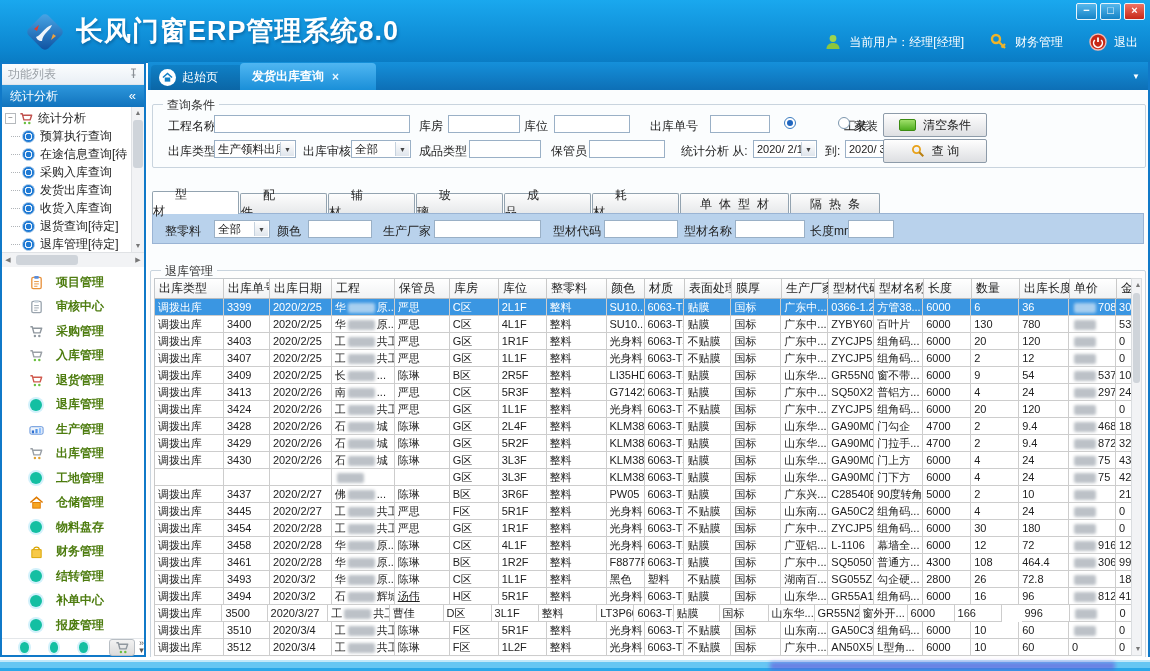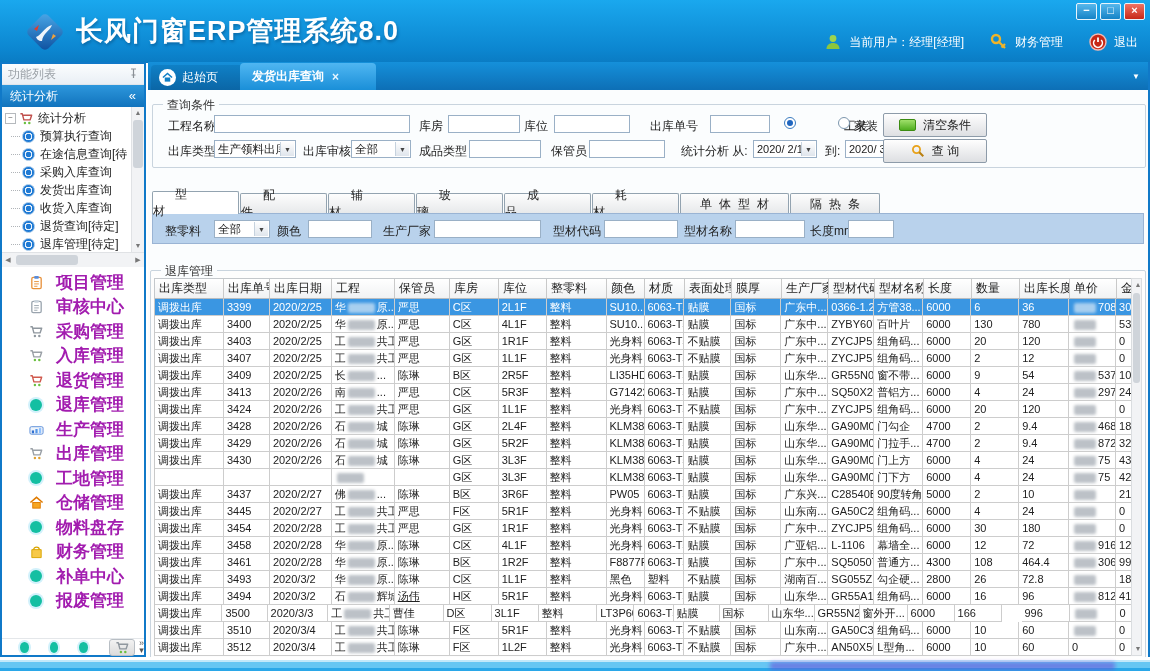--- a/index.html
+++ b/index.html
@@ -42,21 +42,21 @@
   .tree-vscroll{position:absolute;right:0;top:0;width:12px;height:145px;background:#f2f3f5;border-left:1px solid #e0e2e5;}
   .sarrow{display:block;width:12px;height:12px;font-size:7px;line-height:12px;text-align:center;color:#777;cursor:pointer;}
   .tree-vthumb{position:absolute;left:1px;top:13px;width:10px;height:48px;background:#cfd4da;border-radius:3px;cursor:pointer;}
   .tree-hscroll{position:absolute;left:0;top:188px;width:142px;height:14px;background:#f2f3f5;border-top:1px solid #e0e2e5;}
   .tree-hscroll .la{position:absolute;left:0;top:1px;}
   .tree-hscroll .ra{position:absolute;right:0;top:1px;}
   .tree-hthumb{position:absolute;left:14px;top:2px;width:62px;height:10px;background:#cfd4da;border-radius:3px;cursor:pointer;}
   .side-menu{position:absolute;left:0;top:206px;width:142px;}
   .side-menu-item{height:24.5px;display:flex;align-items:center;padding-left:26px;cursor:pointer;}
   .mi-ic{width:16px;height:16px;display:inline-flex;align-items:center;justify-content:center;margin-right:12px;flex:0 0 auto;}
-  .side-menu-item .lbl{font-weight:bold;font-size:17px;color:#a21caf;}
+  .side-menu-item .lbl{font-weight:bold;font-size:12px;color:#4d7c0f;}
   .tdot{width:12px;height:12px;border-radius:50%;background:#14bfa2;box-shadow:0 0 0 2px #d2f1fb;display:inline-block;}
   .side-bottom{position:absolute;left:0;bottom:0;width:142px;height:17px;border-top:1px solid #e4e7ea;
                background:#fff;display:flex;align-items:center;padding-left:18px;box-sizing:border-box;}
   .side-bottom .tdot{width:11px;height:11px;margin-right:21px;}
   .cartbtn{width:30px;height:15px;background:linear-gradient(#f2f2f2,#dcdcdc);border:1px solid #b8bec4;
            border-radius:3px;display:flex;align-items:center;justify-content:center;cursor:pointer;margin-right:4px;}
   .chev2{font-size:9px;color:#555;line-height:7px;text-align:center;cursor:pointer;}
   
   .main{position:absolute;left:148px;top:62px;width:1002px;height:595px;background:#fdfefe;
         border-right:2px solid #1079c8;box-sizing:border-box;}
@@ -354,20 +354,26 @@
               <path d="M3 6h10v8.5H3z" fill="#f7c948" stroke="#d9a400"></path>
               <path d="M5 6c0-3.5 6-3.5 6 0" fill="none" stroke="#d9a400" stroke-width="1.3"></path>
             </svg>
           </span>
           <span class="lbl">财务管理</span>
         </div>
         <div class="side-menu-item">
           <span class="mi-ic">
             <span class="tdot"></span>
           </span>
+          <span class="lbl">结转管理</span>
+        </div>
+        <div class="side-menu-item">
+          <span class="mi-ic">
+            <span class="tdot"></span>
+          </span>
           <span class="lbl">补单中心</span>
         </div>
         <div class="side-menu-item">
           <span class="mi-ic">
             <span class="tdot"></span>
           </span>
           <span class="lbl">报废管理</span>
         </div>
       </div>
     <div class="side-bottom">
@@ -904,21 +910,21 @@
               <div class="td" style="width: 49px;">组角码...</div>
               <div class="td" style="width: 48px;">6000</div>
               <div class="td" style="width: 48px;">16</div>
               <div class="td" style="width: 50px;">96</div>
               <div class="td" style="width: 47px;"><span class="blurpatch"></span>812</div>
               <div class="td" style="width: 22px;">411</div>
             </div>
             <div class="trow">
               <div class="td" style="width: 69px;">调拨出库</div>
               <div class="td" style="width: 46px;">3500</div>
-              <div class="td" style="width: 62px;">2020/3/3</div>
+              <div class="td" style="width: 62px;">2020/3/27</div>
               <div class="td" style="width: 63px;">工<span class="blurpatch wide"></span>共工程</div>
               <div class="td" style="width: 55px;">曹佳</div>
               <div class="td" style="width: 49px;">D区</div>
               <div class="td" style="width: 48px;">3L1F</div>
               <div class="td" style="width: 60px;">整料</div>
               <div class="td" style="width: 38px;">LT3P60</div>
               <div class="td" style="width: 40px;">6063-T5</div>
               <div class="td" style="width: 47px;">贴膜</div>
               <div class="td" style="width: 50px;">国标</div>
               <div class="td" style="width: 47px;">山东华...</div>

